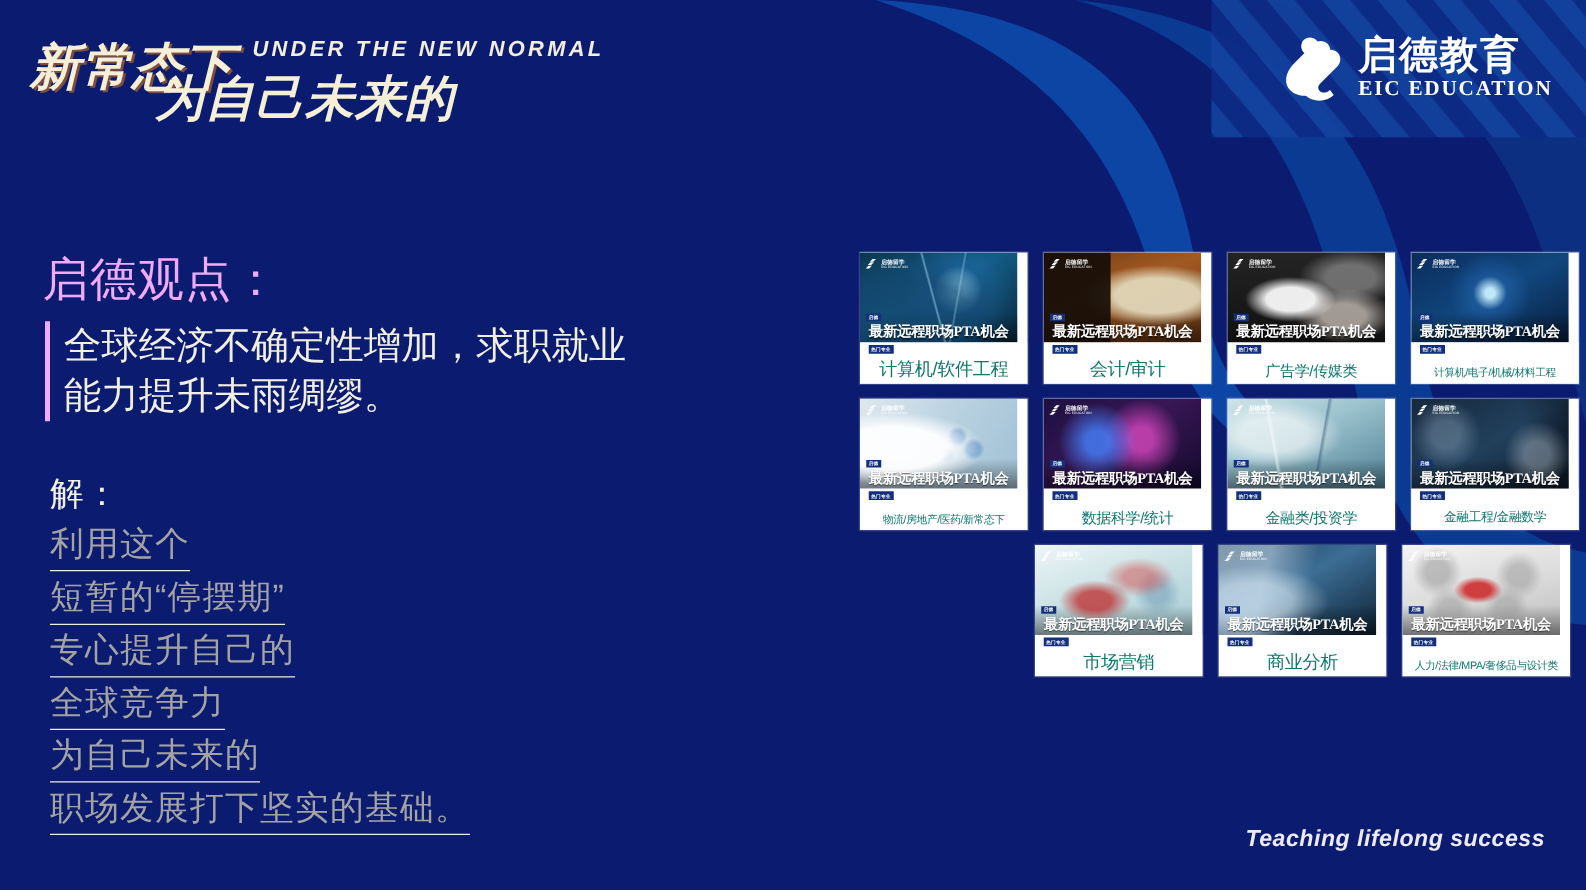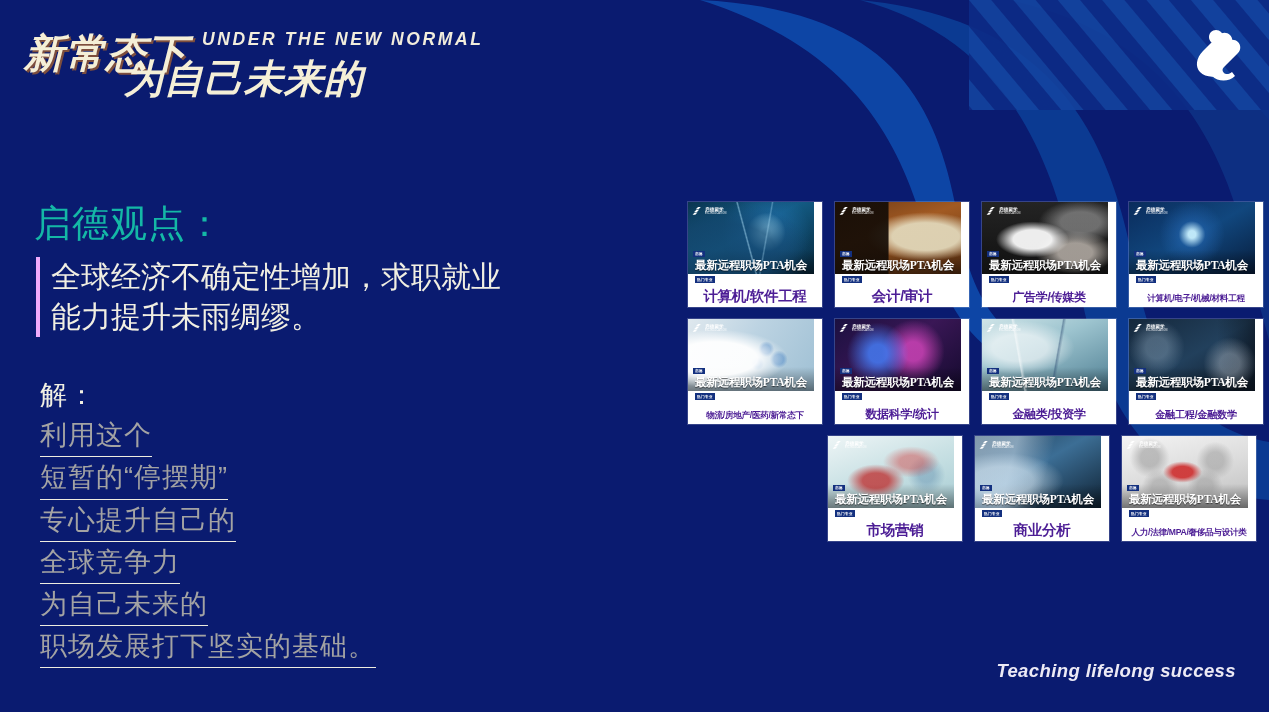--- a/index.html
+++ b/index.html
@@ -43,21 +43,21 @@
     font-family:"Liberation Serif", serif;
     font-size:17px; font-weight:bold; color:#ffffff;
     letter-spacing:1.4px; white-space:nowrap; margin-top:1px;
   }
 
   
   #left-col { position:absolute; left:0; top:150px; width:640px; z-index:3; }
 
   #viewpoint-heading {
     position:absolute; left:34px; top:49px;
-    font-size:37px; color:#14b8a6; letter-spacing:1px; white-space:nowrap;
+    font-size:37px; color:#f0abfc; letter-spacing:1px; white-space:nowrap;
   }
   #viewpoint-body {
     position:absolute; left:36px; top:107px; width:470px;
     border-left:4px solid #f0abfc; padding-left:11px;
     font-size:30px; line-height:1.33; color:#f1efe2;
   }
 
   #answer-block { position:absolute; left:40px; top:226px; width:470px; }
   #answer-label { font-size:27px; color:#f2f0e3; line-height:1.45; letter-spacing:1px; }
   .answer-line {
@@ -119,21 +119,21 @@
     display:flex; align-items:flex-end; justify-content:center;
     padding-bottom:4px;
   }
   .cap-badge {
     position:absolute; left:7px; top:2px;
     background:#13307f; color:#fff;
     font-size:3.7px; font-weight:bold;
     padding:1px 2px; letter-spacing:.2px; white-space:nowrap;
   }
   .cap-text {
-    font-weight:bold; color:#4c1d95;
+    font-weight:normal; color:#0f766e;
     letter-spacing:-0.3px; white-space:nowrap;
     line-height:1;
   }
   .cap-s1 { font-size:14.5px; }
   .cap-s2 { font-size:12px; }
   .cap-s3 { font-size:10.2px; }
   .cap-s4 { font-size:8.6px; }
 
   
   .art { position:absolute; inset:0; }
@@ -286,20 +286,24 @@
     <div id="title-en">UNDER THE NEW NORMAL</div>
   </div>
 
   <div id="logo-zone">
     <div id="logo-inner">
       <svg id="logo-mark" viewBox="0 0 56 56">
         <path d="M30 4 c 4 0 7 3 7 7 0 4 -3 7 -7 7 -4 0 -7 -3 -7 -7 0 -4 3 -7 7 -7 z" fill="#ffffff"></path>
         <path d="M14 46 c -5 -5 -4 -14 3 -21 L 33 9 c 3 -3 8 -3 11 0 3 3 3 8 0 11 L 27 37 c -2 2 -2 4 0 6 2 2 5 2 7 0 l 3 4 c -5 5 -18 5 -23 -1 z" fill="#ffffff"></path>
         <path d="M26 50 c -6 -4 -6 -13 1 -20 L 41 16 c 3 -3 8 -3 11 0 3 3 3 8 0 11 L 38 41 c -2 2 -2 4 0 6 2 2 6 1 8 -1 l 3 4 c -6 6 -17 6 -23 0 z" fill="#ffffff"></path>
       </svg>
+      <div id="logo-text">
+        <div id="logo-cn">启德教育</div>
+        <div id="logo-en">EIC EDUCATION</div>
+      </div>
     </div>
   </div>
 </div>
 
 <div id="left-col">
   <div id="viewpoint-heading">启德观点：</div>
   <div id="viewpoint-body">全球经济不确定性增加，求职就业能力提升未雨绸缪。</div>
 
   <div id="answer-block">
     <div id="answer-label">解：</div>

